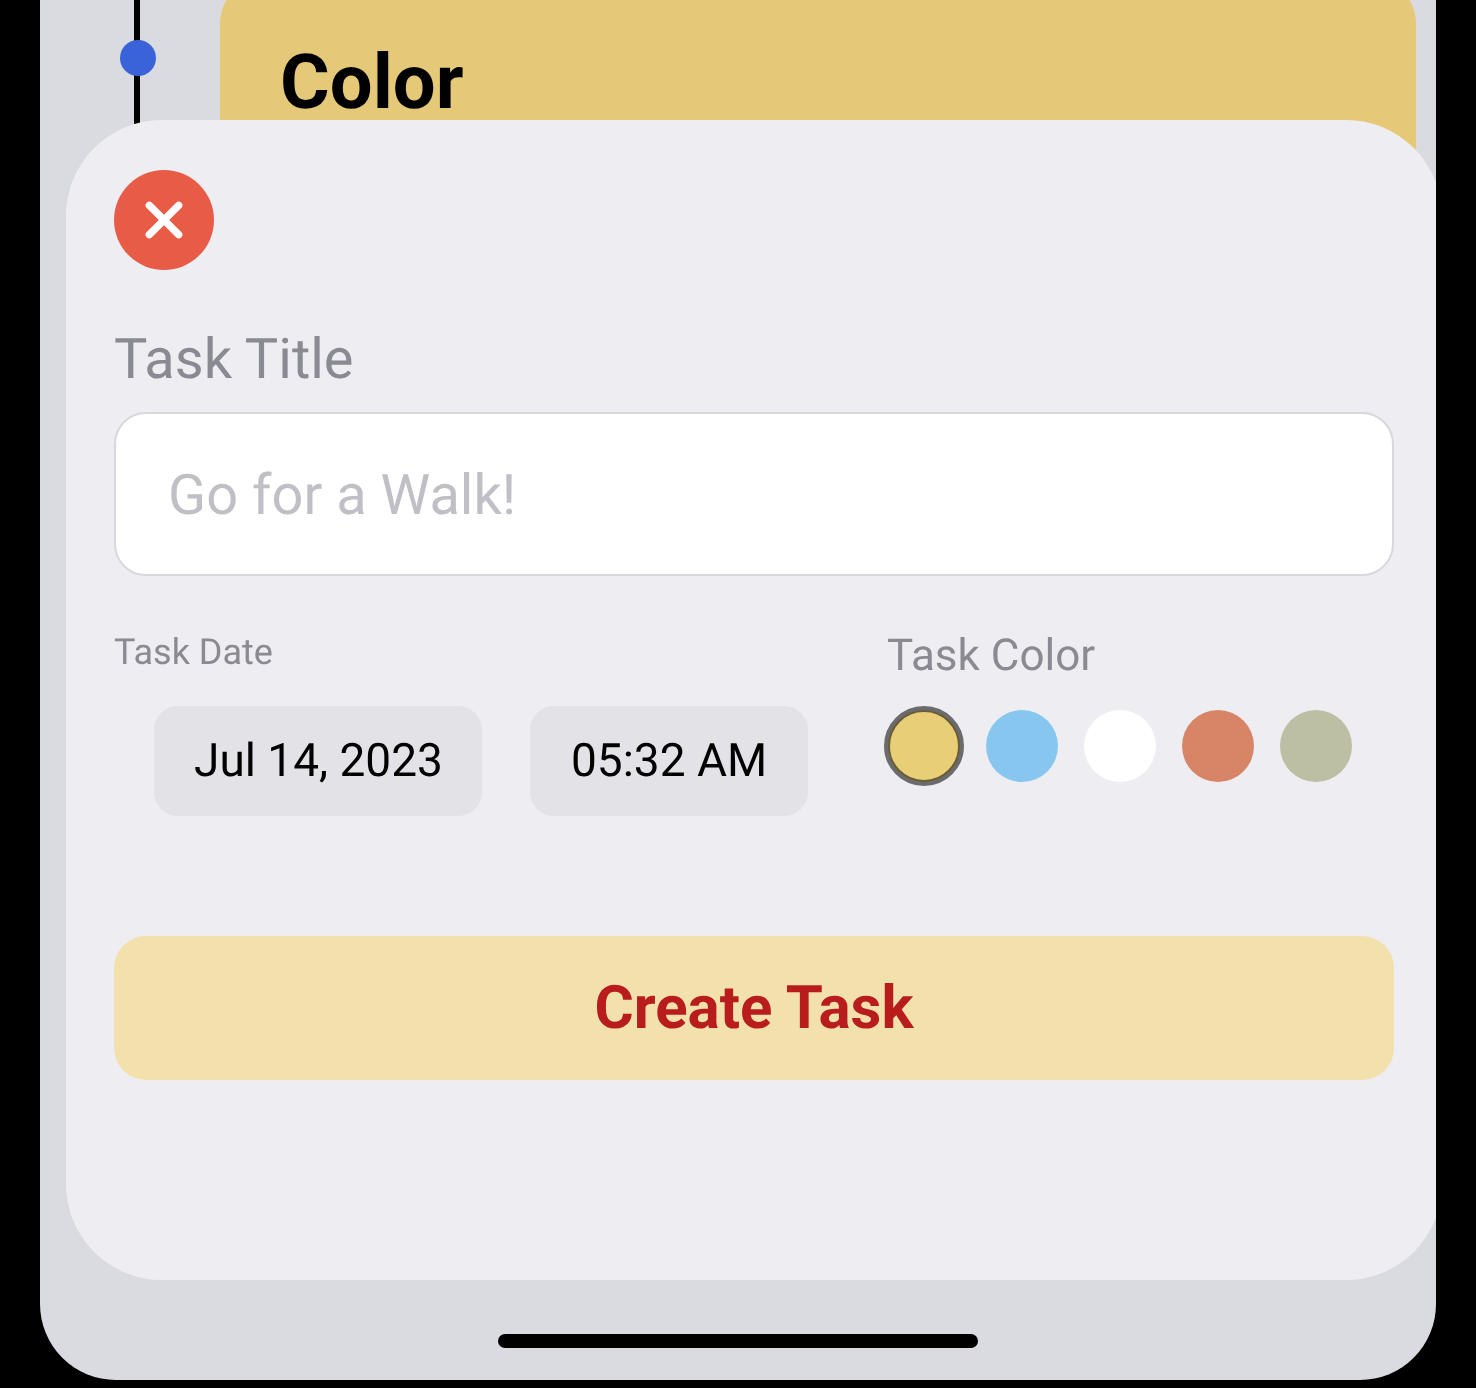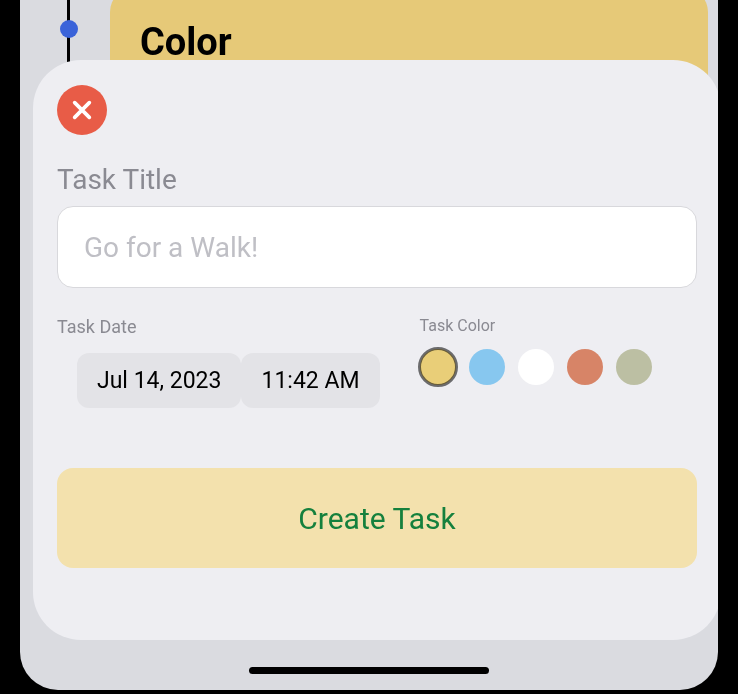--- a/index.html
+++ b/index.html
@@ -115,67 +115,67 @@
     .date-section {
       flex: 0 0 auto;
     }
     .date-label {
       font-size: 18px;
       color: #8a8a92;
       margin-bottom: 16px;
     }
     .date-pills {
       display: flex;
-      gap: 0;
+      gap: 24px;
       margin-left: 20px;
     }
     .date-pill {
       background: #e3e3e7;
       border: none;
       border-radius: 12px;
       padding: 14px 20px;
       font-size: 23px;
       color: #000;
       cursor: pointer;
       white-space: nowrap;
     }
     .color-section {
       margin-left: 20px;
       flex: 1;
     }
     .color-label {
-      font-size: 16px;
+      font-size: 22px;
       color: #8a8a92;
       margin-bottom: 14px;
     }
     .color-swatches {
       display: flex;
       gap: 13px;
     }
     .swatch {
       width: 36px;
       height: 36px;
       border-radius: 50%;
       cursor: pointer;
       border: none;
     }
     .swatch.selected {
       outline: 3px solid rgba(0,0,0,0.55);
       outline-offset: -1px;
     }
     .create-btn {
       width: 100%;
-      height: 100px;
+      height: 72px;
       margin-top: 60px;
       background: #f3e1ad;
       border: none;
       border-radius: 16px;
       font-size: 30px;
-      font-weight: 400;
-      color: #15803d;
+      font-weight: 700;
+      color: #b91c1c;
       cursor: pointer;
     }
     .home-indicator {
       position: absolute;
       left: 50%;
       transform: translateX(-50%);
       bottom: 16px;
       width: 240px;
       height: 7px;
       background: #000;
@@ -200,21 +200,21 @@
     </button>
 
     <div class="field-label">Task Title</div>
     <input class="text-input" type="text" placeholder="Go for a Walk!" style="">
 
     <div class="row">
       <div class="date-section">
         <div class="date-label">Task Date</div>
         <div class="date-pills">
           <button class="date-pill">Jul 14, 2023</button>
-          <button class="date-pill">11:42 AM</button>
+          <button class="date-pill">05:32 AM</button>
         </div>
       </div>
 
       <div class="color-section">
         <div class="color-label">Task Color</div>
         <div class="color-swatches">
           <button class="swatch selected" style="background:#e9ce78"></button>
           <button class="swatch" style="background:#87c7ef"></button>
           <button class="swatch" style="background:#ffffff"></button>
           <button class="swatch" style="background:#d78467"></button>

